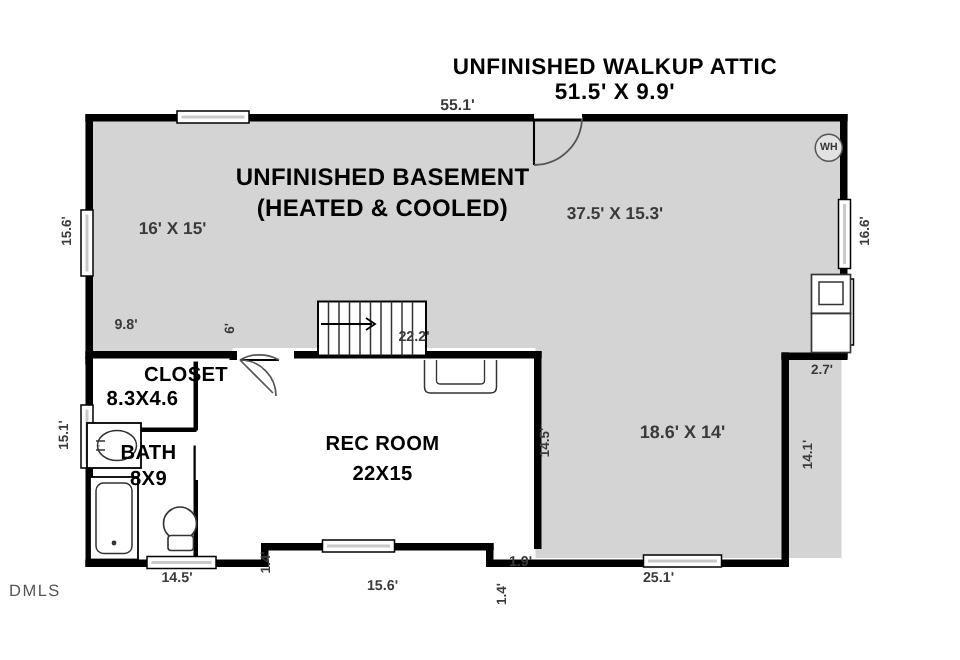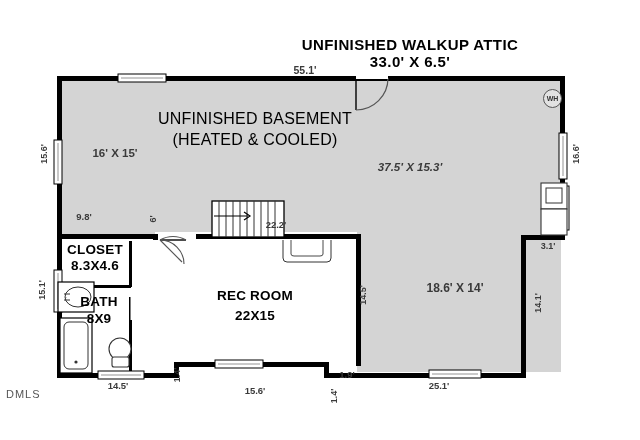--- a/index.html
+++ b/index.html
@@ -1,21 +1,21 @@
 <!DOCTYPE html>
 <html><head>
 <meta charset="utf-8">
 <style>
   html,body{margin:0;padding:0;background:#ffffff;}
   body{width:640px;height:440px;position:relative;overflow:hidden;
        font-family:"Liberation Sans","DejaVu Sans",sans-serif;color:#000;}
   #plan{position:absolute;left:0;top:0;width:640px;height:440px;}
   .lbl{position:absolute;white-space:nowrap;}
   .title{font-size:15px;font-weight:bold;letter-spacing:.4px;text-align:center;}
-  .roomname{font-size:15.5px;font-weight:normal;letter-spacing:.2px;text-align:center;}
+  .roomname{font-size:15.5px;font-weight:bold;letter-spacing:.2px;text-align:center;}
   .roomname2{font-size:13.5px;font-weight:bold;letter-spacing:.2px;text-align:center;}
   .dim{font-size:10.5px;font-weight:bold;color:#3a3a3a;text-align:center;}
   .dimv{font-size:9px;font-weight:bold;color:#3a3a3a;text-align:center;
         transform-origin:50% 50%;}
   .rot90{transform:rotate(-90deg);}
   .wm{position:absolute;font-size:11px;color:#555;letter-spacing:1px;}
   .wh{position:absolute;border:1.3px solid #555;border-radius:50%;
       width:17px;height:17px;line-height:17px;text-align:center;
       font-size:7px;font-weight:bold;color:#333;background:#e2e2e2;}
 </style>
@@ -151,45 +151,45 @@
     <rect x="541" y="183" width="26" height="26" fill="#ffffff" stroke="#333" stroke-width="1.1"></rect>
     <rect x="546" y="188" width="16" height="15" fill="#ffffff" stroke="#333" stroke-width="1"></rect>
   </g>
   <g>
     <rect x="541" y="209" width="26" height="26" fill="#ffffff" stroke="#333" stroke-width="1.1"></rect>
   </g>
 
 </svg>
 
 <div class="lbl title" style="left:270px;top:36px;width:280px;">UNFINISHED WALKUP ATTIC</div>
-<div class="lbl title" style="left:270px;top:53px;width:280px;">33.0' X 6.5'</div>
+<div class="lbl title" style="left:270px;top:53px;width:280px;">51.5' X 9.9'</div>
 
 <div class="lbl roomname" style="left:125px;top:110px;width:260px;font-size:16px;">UNFINISHED BASEMENT</div>
 <div class="lbl roomname" style="left:125px;top:131px;width:260px;font-size:16px;">(HEATED &amp; COOLED)</div>
 
 <div class="lbl dim" style="left:75px;top:147px;width:80px;font-size:11.5px;">16' X 15'</div>
-<div class="lbl dim" style="left:350px;top:161px;width:120px;font-size:11.5px;font-style:italic;">37.5' X 15.3'</div>
+<div class="lbl dim" style="left:350px;top:137px;width:120px;font-size:11.5px;">37.5' X 15.3'</div>
 <div class="lbl dim" style="left:395px;top:281px;width:120px;font-size:12px;">18.6' X 14'</div>
 
-<div class="lbl roomname2" style="left:58px;top:242px;width:74px;">CLOSET</div>
+<div class="lbl roomname2" style="left:58px;top:242px;width:74px;padding-left:29px;">CLOSET</div>
 <div class="lbl roomname2" style="left:58px;top:258px;width:74px;">8.3X4.6</div>
 
 <div class="lbl roomname2" style="left:62px;top:294px;width:74px;">BATH</div>
 <div class="lbl roomname2" style="left:62px;top:311px;width:74px;">8X9</div>
 
 <div class="lbl roomname2" style="left:195px;top:288px;width:120px;">REC ROOM</div>
 <div class="lbl roomname2" style="left:195px;top:308px;width:120px;">22X15</div>
 
 <div class="lbl dim" style="left:275px;top:64px;width:60px;">55.1'</div>
 
 <div class="lbl dimv rot90" style="left:24px;top:149px;width:40px;">15.6'</div>
 <div class="lbl dimv rot90" style="left:22px;top:285px;width:40px;">15.1'</div>
 
 <div class="lbl dimv rot90" style="left:556px;top:149px;width:40px;">16.6'</div>
-<div class="lbl dim" style="left:528px;top:241px;width:40px;font-size:9px;">3.1'</div>
+<div class="lbl dim" style="left:528px;top:241px;width:40px;font-size:9px;">2.7'</div>
 <div class="lbl dimv rot90" style="left:518px;top:298px;width:40px;">14.1'</div>
 
 <div class="lbl dim" style="left:60px;top:211px;width:48px;font-size:9.5px;">9.8'</div>
 <div class="lbl dimv rot90" style="left:138px;top:214px;width:30px;">6'</div>
 
 <div class="lbl dim" style="left:225px;top:219px;width:46px;font-size:9.5px;margin-left:28px;">22.2'</div>
 
 <div class="lbl dimv rot90" style="left:343px;top:290px;width:40px;">14.5'</div>
 
 <div class="lbl dim" style="left:95px;top:380px;width:46px;font-size:9.5px;">14.5'</div>

